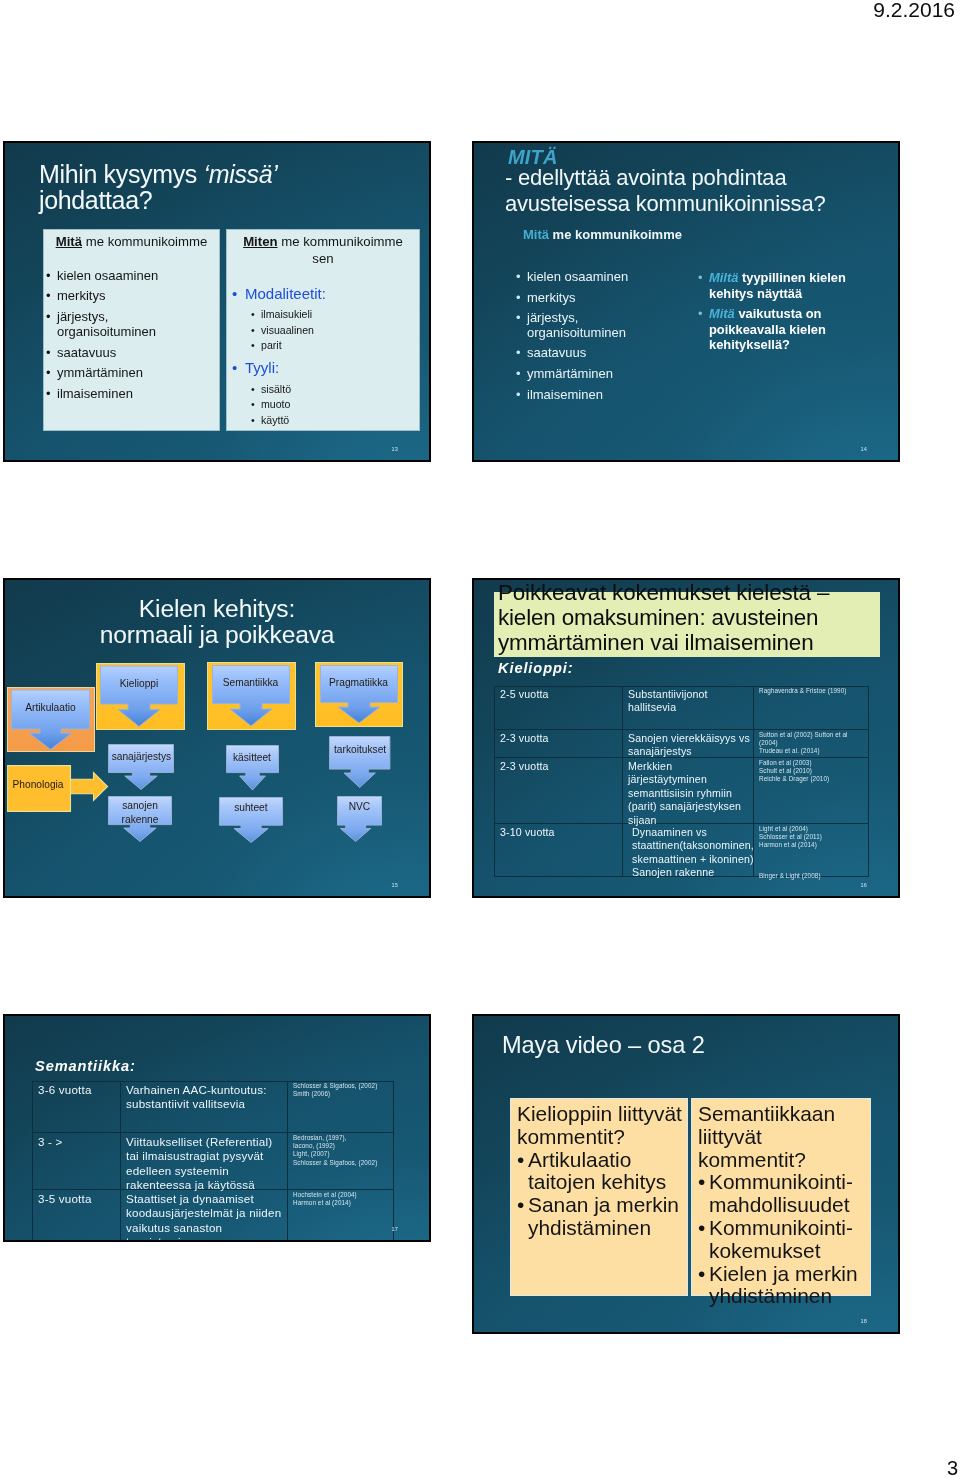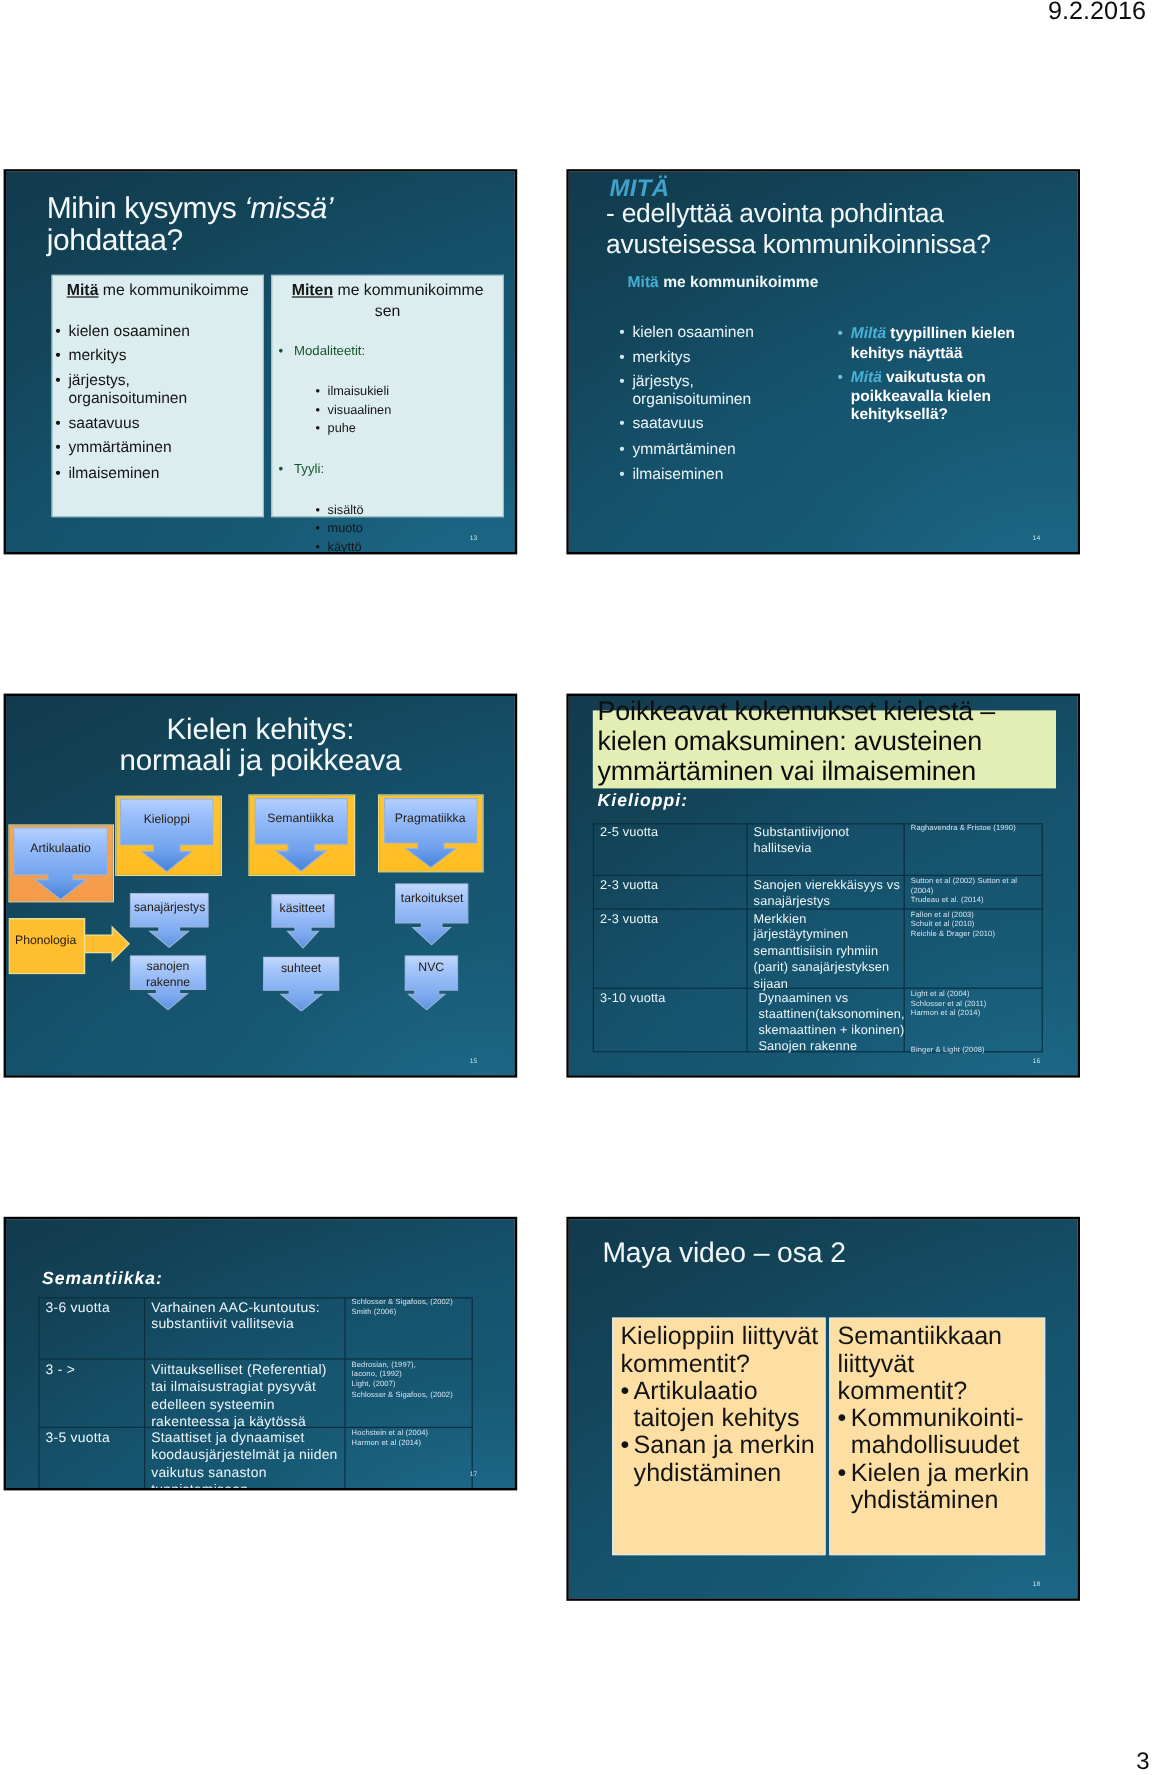--- a/index.html
+++ b/index.html
@@ -15,24 +15,24 @@
 
   
   .s1-title{position:absolute;left:34px;top:18px;width:390px;font-size:25px;line-height:26px;color:#f4fafc;font-weight:400;letter-spacing:-0.35px;}
   .s1-title i{font-style:italic;font-weight:400;}
   .s1-box{position:absolute;background:#dcedf0;border:1px solid #9fbfc7;box-sizing:border-box;}
   .s1-box .bh{font-size:13.2px;color:#151515;text-align:center;padding:4px 6px 0;line-height:1.28;}
   .s1-box .bh b{font-weight:700;text-decoration:underline;}
   .s1-list{margin:0;padding:0;list-style:none;color:#151515;}
   .s1-list li{font-size:13px;line-height:15px;margin-bottom:5.6px;padding-left:11px;position:relative;}
   .s1-list li:before{content:"\2022";position:absolute;left:0px;top:0px;}
-  .s1-sub{margin:16px;padding:0;list-style:none;}
+  .s1-sub{margin:4px;padding:0;list-style:none;}
   .s1-sub li{font-size:10.6px;line-height:15.6px;padding-left:25px;position:relative;color:#151515;}
   .s1-sub li:before{content:"\2022";position:absolute;left:15px;top:0px;}
-  .s1-grp{font-size:11px;line-height:19.5px;color:#14532d;padding-left:13px;position:relative;}
+  .s1-grp{font-size:15px;line-height:19.5px;color:#1d4ed8;padding-left:13px;position:relative;}
   .s1-grp:before{content:"\2022";position:absolute;left:0px;top:0px;}
   .snum{position:absolute;right:31px;bottom:8px;font-size:5.6px;color:#cfe3ea;letter-spacing:0.2px;}
 
   
   .s2-t1{position:absolute;left:34px;top:3px;font-size:20px;font-style:italic;font-weight:700;color:#3fa3c9;letter-spacing:0.2px;}
   .s2-t2{position:absolute;left:31px;top:22px;width:400px;font-size:22px;line-height:26px;color:#f2f8fa;letter-spacing:-0.2px;}
   .s2-sub{position:absolute;left:49px;top:84px;font-size:13px;color:#eef7fa;font-weight:600;}
   .s2-sub span{color:#45aed3;font-weight:700;}
   .s2-left{position:absolute;left:42px;top:127px;width:128px;}
   .s2-left li{font-size:13px;line-height:14.6px;margin-bottom:6px;color:#eaf4f8;list-style:none;padding-left:11px;position:relative;}
@@ -102,21 +102,21 @@
 
     <div class="s1-box" style="left:221px;top:86px;width:194px;height:202px;">
       <div class="bh">
         <b>Miten</b><span> me kommunikoimme sen</span>
       </div>
       <div style="margin-top:16px;margin-left:5px;">
         <div class="s1-grp">Modaliteetit:</div>
         <ul class="s1-sub">
           <li>ilmaisukieli</li>
           <li>visuaalinen</li>
-          <li>puhe</li>
+          <li>parit</li>
         </ul>
         <div class="s1-grp">Tyyli:</div>
         <ul class="s1-sub">
           <li>sisältö</li>
           <li>muoto</li>
           <li>käyttö</li>
         </ul>
       </div>
     </div>
     <div class="snum">13</div>
@@ -334,18 +334,19 @@
       <div class="s6-head">Kielioppiin liittyvät kommentit?</div>
       <ul>
         <li>Artikulaatio taitojen kehitys</li>
         <li>Sanan ja merkin yhdistäminen</li>
       </ul>
     </div>
     <div class="s6-box" style="left:217px;top:82px;width:180px;height:198px;">
       <div class="s6-head">Semantiikkaan liittyvät kommentit?</div>
       <ul>
         <li>Kommunikointi-mahdollisuudet</li>
+        <li>Kommunikointi-kokemukset</li>
         <li> Kielen ja merkin yhdistäminen</li>
       </ul>
     </div>
     <div class="snum">18</div>
   </div>
 </div>
 
 </body></html>

